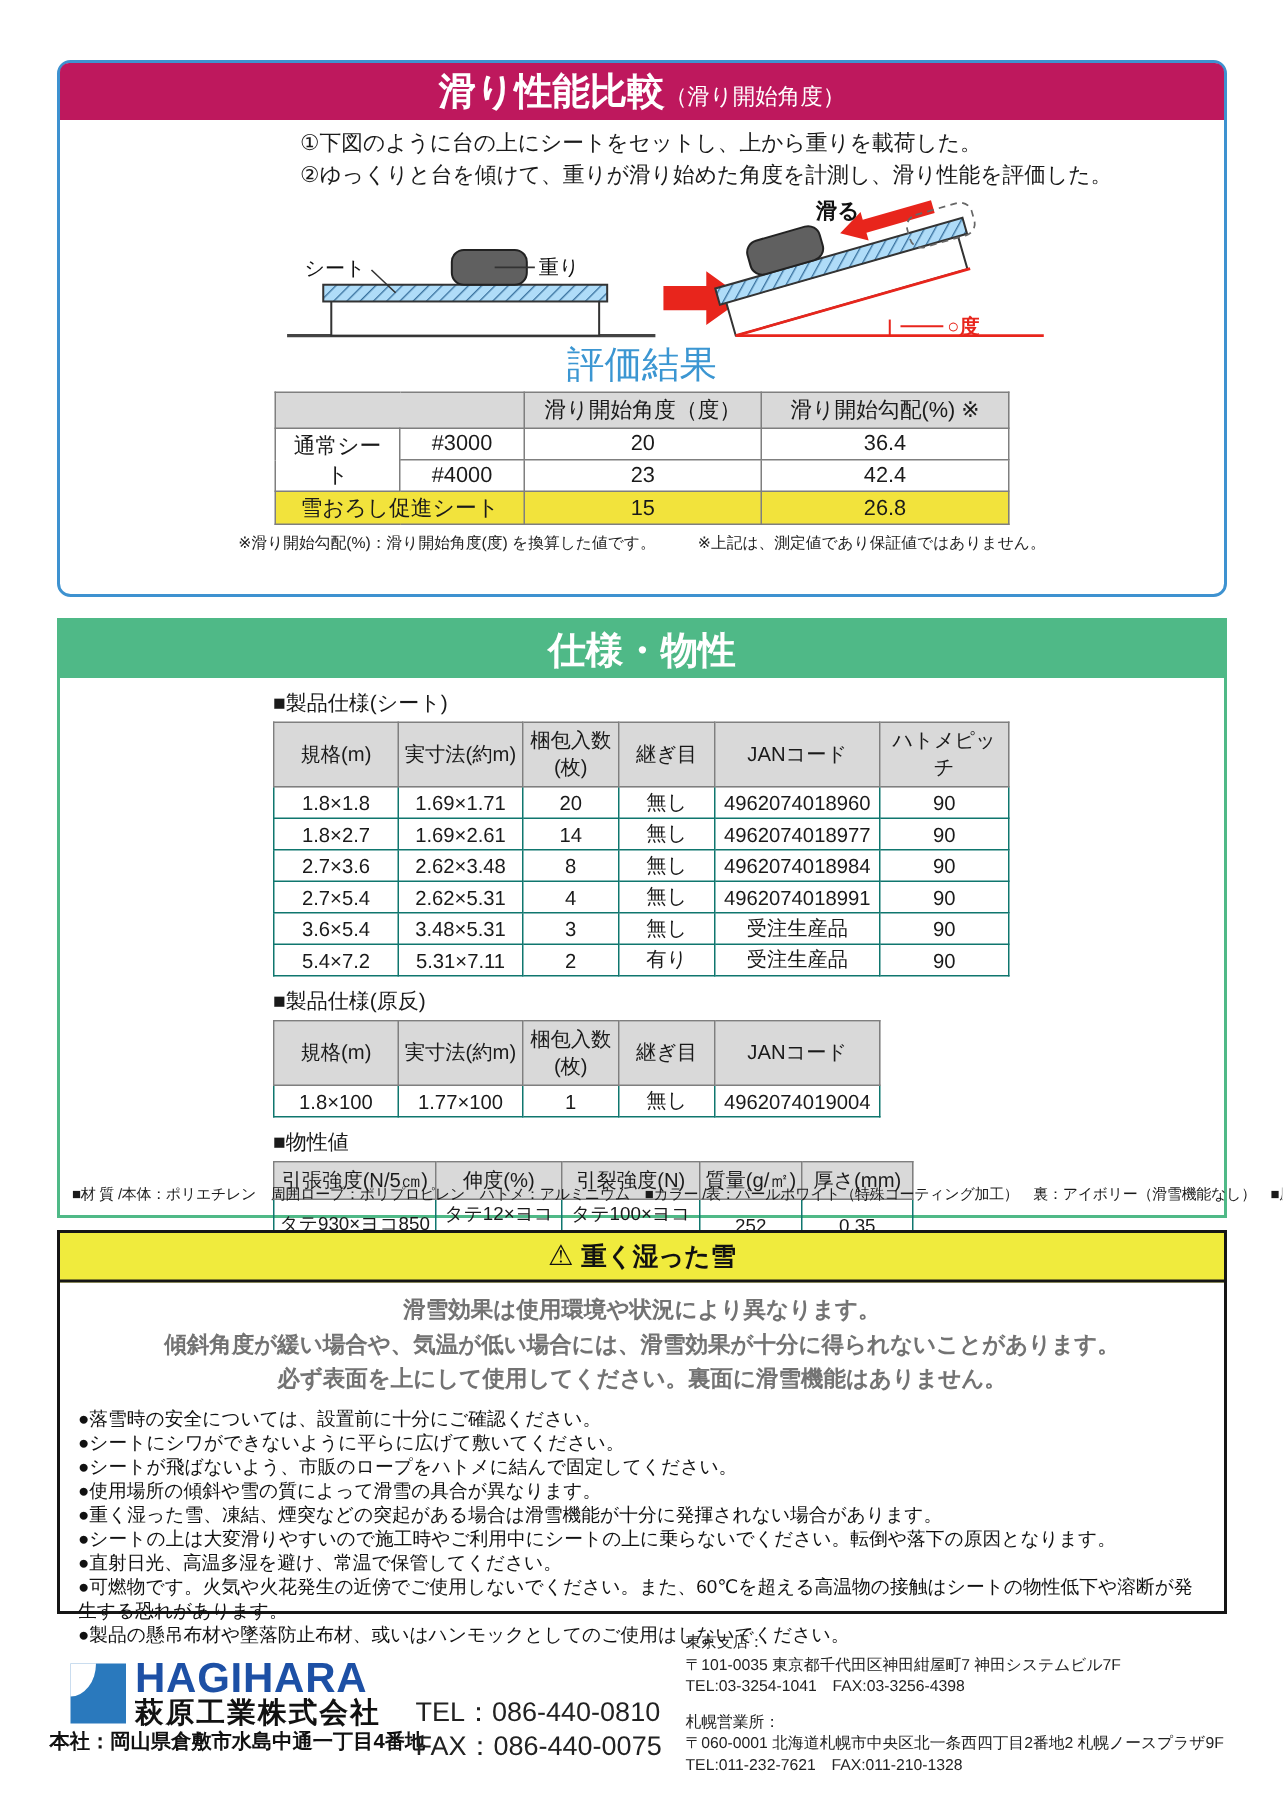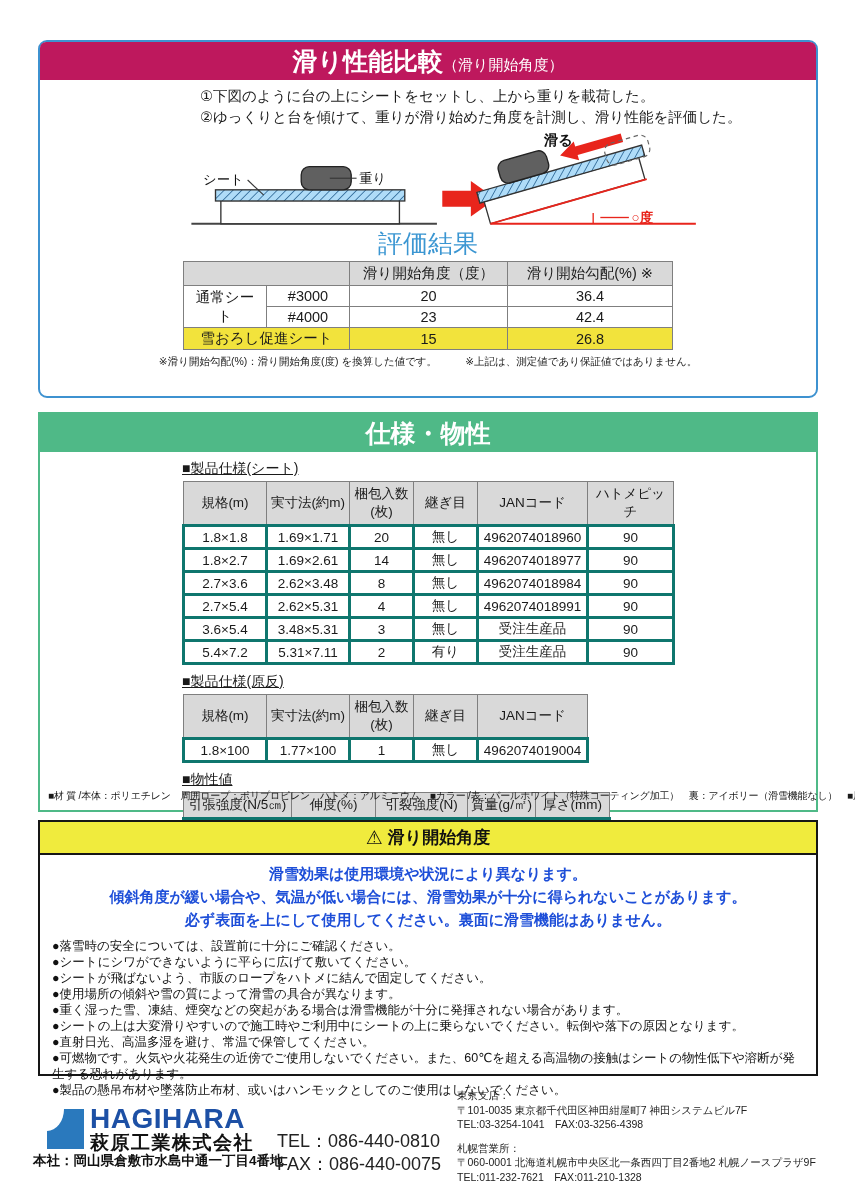--- a/index.html
+++ b/index.html
@@ -22,36 +22,36 @@
   table.rtable th { background:#D9D9D9; height:24px; }
   table.rtable td { height:21px; }
   table.rtable tr.hl td { background:#F2E33C; }
   .footnotes { text-align:center; font-size:10.5px; margin-top:5px; color:#222; }
   .footnotes span { margin:0 14px; }
 
   
   .sec2 { top:412px; height:400px; border:2px solid #4FB987; }
   .sec2-hdr { height:38px; background:#4FB987; display:flex; align-items:center; justify-content:center; color:#fff; font-size:25px; font-weight:bold; }
   .wrap { width:492px; margin:8px auto 0; }
-  .tbl-label { font-size:14px; margin:8px 0 3px;text-decoration:underline; }
+  .tbl-label { font-size:14px; margin:8px 0 3px; }
   table.spec { border-collapse:collapse; font-size:13.5px; text-align:center; table-layout:fixed; }
   table.spec th { background:#D9D9D9; font-weight:normal; border:1px solid #7f7f7f; padding:3px 2px; }
-  table.spec td { border:3px solid #0f766e; padding:1px 2px; height:19px; }
+  table.spec td { border:1px solid #0f766e; padding:1px 2px; height:19px; }
   table.sheet { width:490px; }
   table.roll { width:404px; }
   table.props { width:426px; }
   table.props td { font-size:12.5px; }
   .small-note { font-size:10.5px; margin-top:4px; }
   .materials { position:absolute; left:8px; right:8px; bottom:7px; font-size:10px; text-align:center; white-space:nowrap; letter-spacing:-0.2px; }
 
   
   .sec3 { top:820px; height:256px; border:2px solid #161616; }
   .sec3-hdr { height:33px; background:#F0EB3D; border-bottom:2px solid #161616; display:flex; align-items:center; justify-content:center; gap:5px; font-size:17px; font-weight:bold; color:#111; }
   .warn-icon { font-size:19px; line-height:1; }
-  .red-lines { margin-top:7px; text-align:center; color:#1d4ed8; font-weight:bold; font-size:15px; line-height:23px; }
+  .red-lines { margin-top:7px; text-align:center; color:#737373; font-weight:bold; font-size:15px; line-height:23px; }
   .bullets { margin:7px 12px 0; font-size:12.5px; line-height:16px; color:#111; }
 
   
   .footer { position:absolute; left:33px; top:1086px; width:792px; height:112px; }
   .logo-row { position:absolute; left:14px; top:20px; display:flex; align-items:flex-start; }
   .logo-sq { width:37px; height:40px; background:#2A79BD; position:relative; margin-top:3px; flex:0 0 auto; }
   .logo-sq::before { content:""; position:absolute; left:0; top:0; width:17px; height:22px; background:#fff; border-bottom-right-radius:100%; }
   .logo-text { margin-left:6px; }
   .logo-en { font-size:28px; font-weight:bold; color:#1D50A5; letter-spacing:0.5px; line-height:26px; }
   .logo-jp { font-size:19px; font-weight:bold; color:#111; letter-spacing:1.5px; line-height:21px; }
@@ -298,21 +298,21 @@
 
       <div class="small-note">※上記物性は、測定値であり保証値ではありません。</div>
     </div>
 
     <div class="materials">■材 質 /本体：ポリエチレン　周囲ロープ：ポリプロピレン　ハトメ：アルミニウム　■カラー /表：パールホワイト（特殊コーティング加工）　裏：アイボリー（滑雪機能なし）　■原産地 /日本</div>
   </div>
 
   <div class="sec sec3">
     <div class="sec3-hdr">
       <span class="warn-icon">⚠</span>
-      <span>滑り開始角度</span>
+      <span>重く湿った雪</span>
     </div>
     <div class="red-lines">
 
     <div>滑雪効果は使用環境や状況により異なります。</div>
         <div>傾斜角度が緩い場合や、気温が低い場合には、滑雪効果が十分に得られないことがあります。</div>
         <div>必ず表面を上にして使用してください。裏面に滑雪機能はありません。</div>
       </div>
     <div class="bullets">
 
     <div>●落雪時の安全については、設置前に十分にご確認ください。</div>

